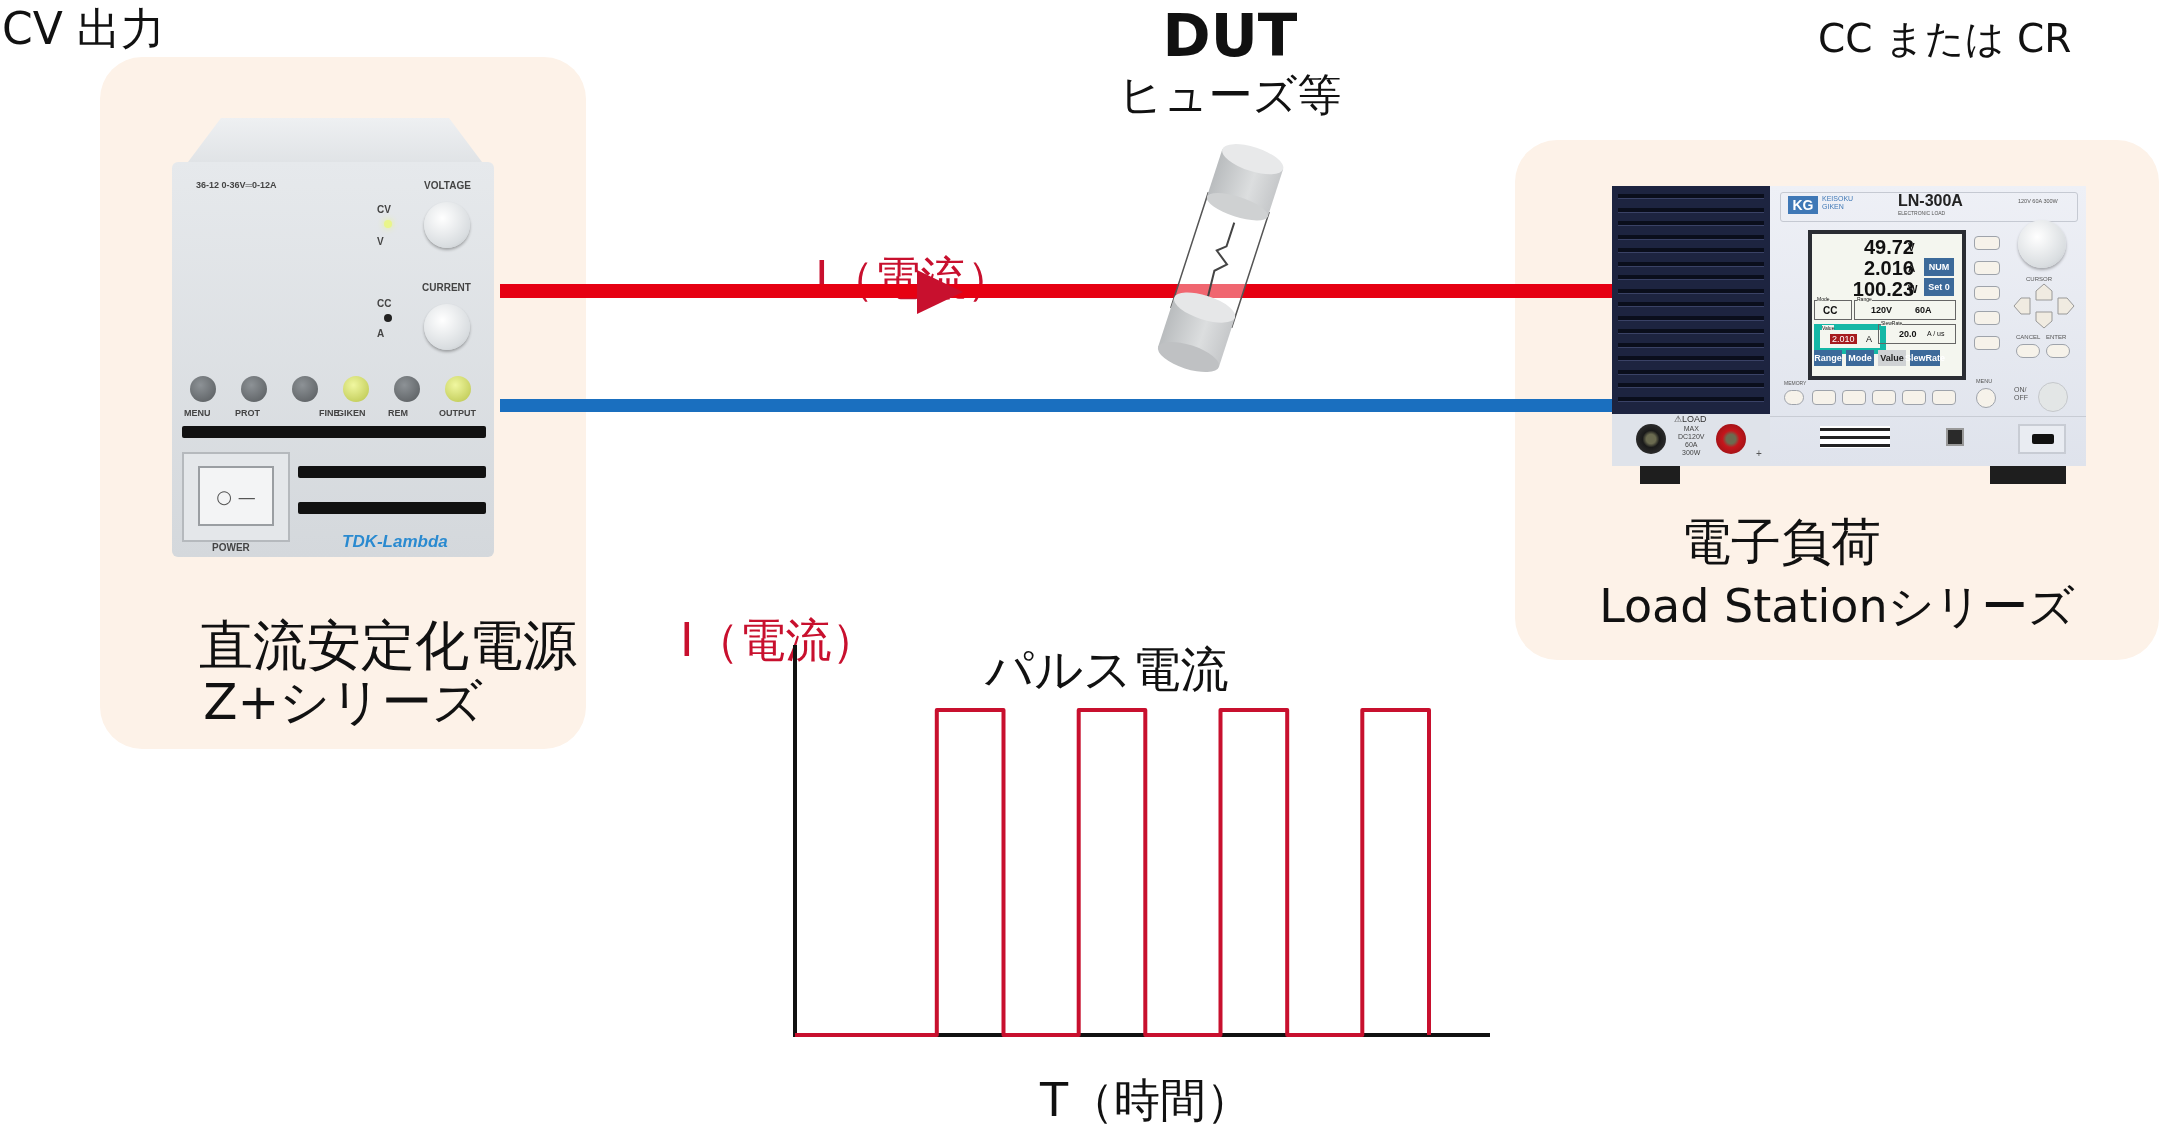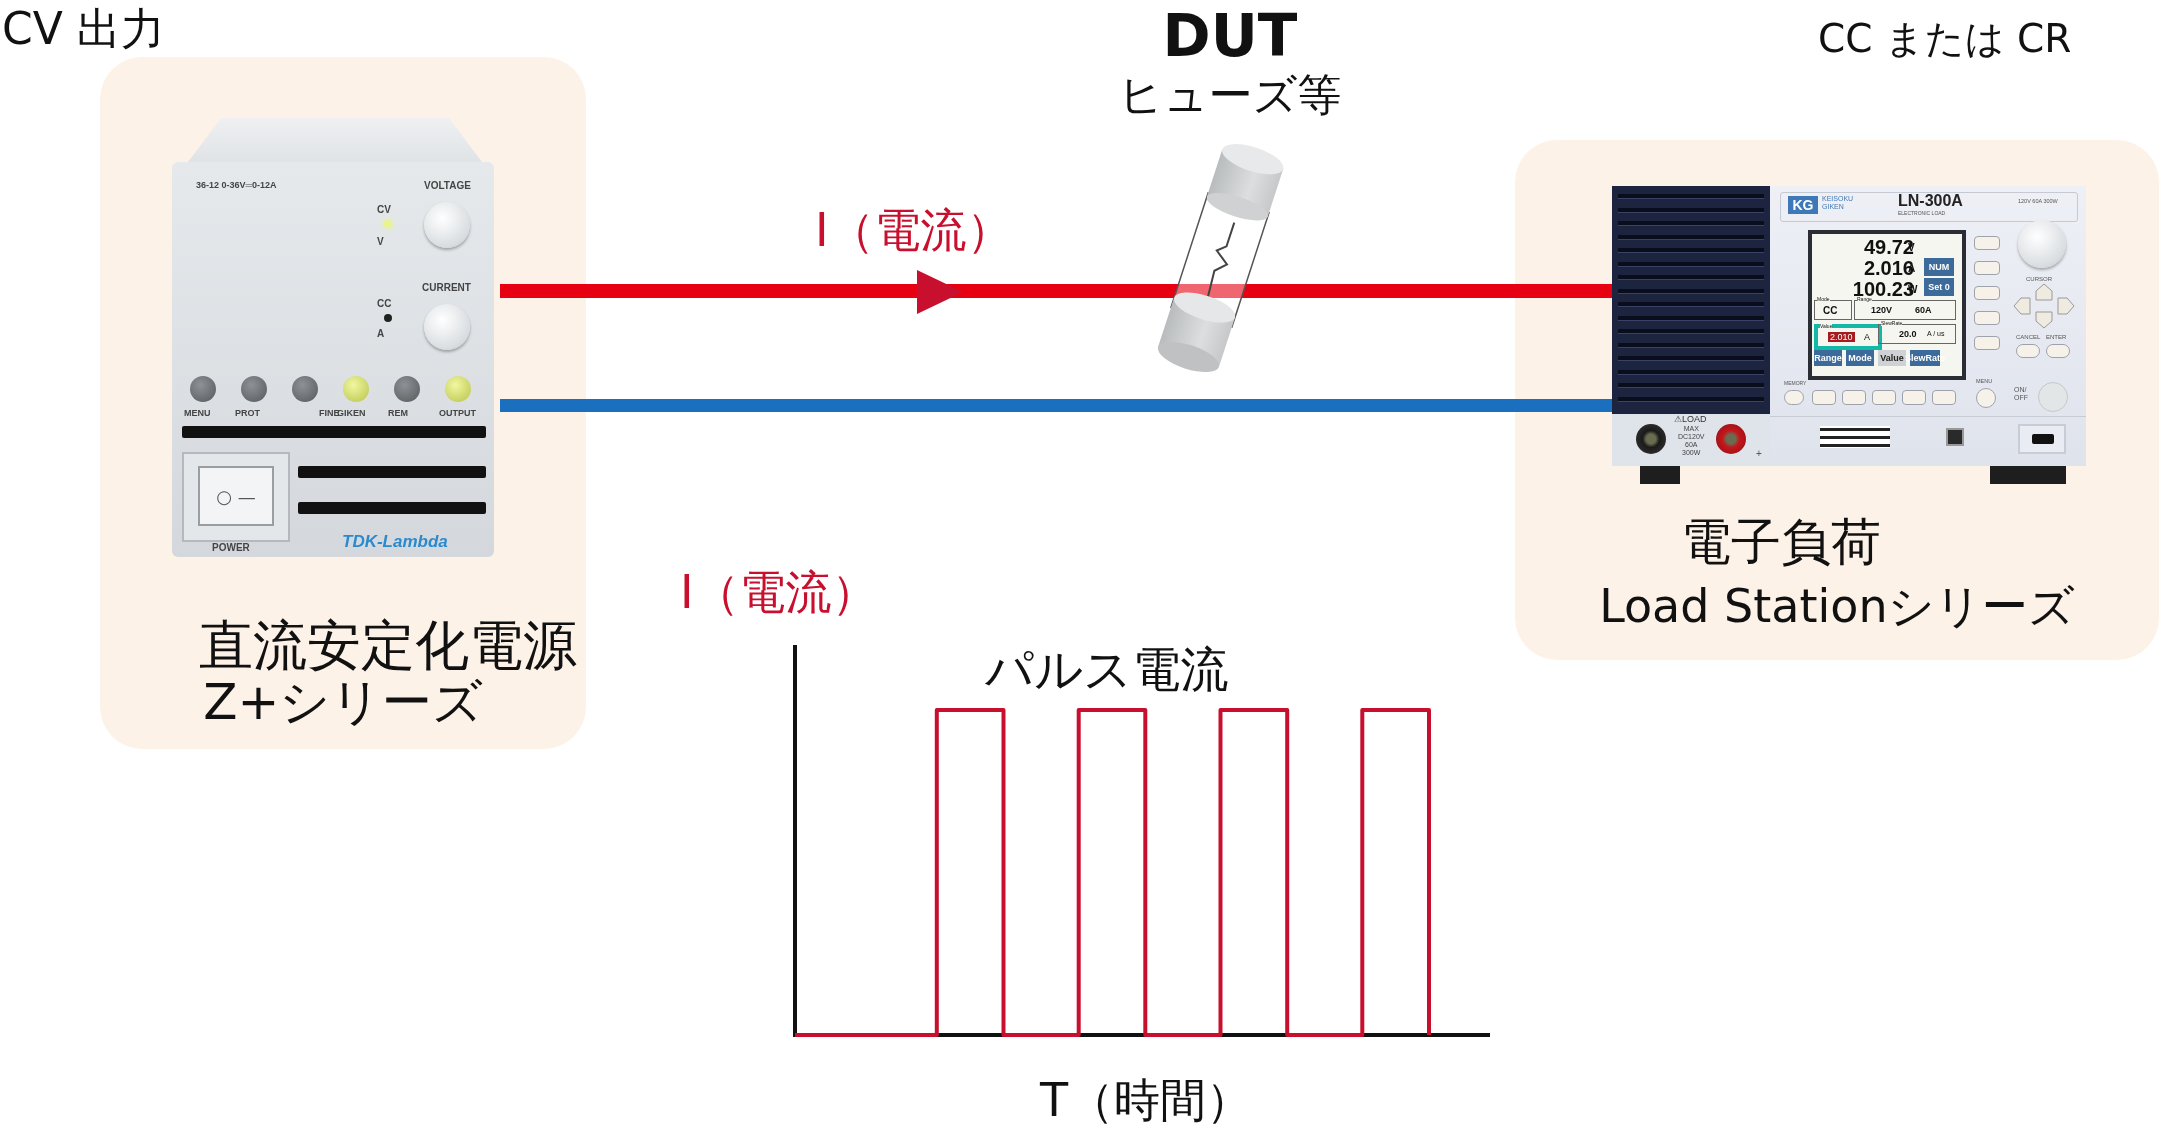--- a/index.html
+++ b/index.html
@@ -1,21 +1,21 @@
 <!DOCTYPE html>
 <html><head>
 <meta charset="utf-8">
 <style>
   html, body { margin:0; padding:0; background:#ffffff; }
   body { width:2159px; height:1138px; position:relative; overflow:hidden;
          font-family:"DejaVu Sans","Liberation Sans",sans-serif; color:#111; }
   .abs { position:absolute; }
   .box { position:absolute; background:#fdf2e8; border-radius:42px; }
   .label { position:absolute; white-space:nowrap; }
-  .red { color:#c8102e; }
+  .red { color:#c8102e;margin-top:48px; }
   .center { text-align:center; }
   
   .ps { position:absolute; background:linear-gradient(#e6e9ec,#d4d8dc); border-radius:6px; }
   .ps-top { position:absolute; background:linear-gradient(#eef0f2,#dfe2e5); clip-path:polygon(12% 0,88% 0,100% 100%,0 100%); }
   .lcd { position:absolute; background:#0b0b0b; border-radius:4px; color:#d6ef3a;
          font-family:"DejaVu Sans Mono","Liberation Mono",monospace; font-style:italic;
          display:flex; align-items:center; justify-content:center; letter-spacing:3px; }
   .knob { position:absolute; border-radius:50%; background:radial-gradient(circle at 40% 35%,#ffffff,#d9dde0 70%,#b8bcc0); box-shadow:0 2px 3px rgba(0,0,0,.3); }
   .pbtn { position:absolute; width:26px; height:26px; border-radius:50%; background:radial-gradient(circle at 40% 35%,#8d9296,#55595c); }
   .pbtn.lit { background:radial-gradient(circle at 40% 35%,#f0f7a0,#b8c34a); }
@@ -162,21 +162,21 @@
     <div class="ld-soft" style="left:112px;top:44px;width:30px;height:18px;">Set 0</div>
     <div class="abs" style="left:2px;top:66px;width:36px;height:18px;border:1px solid #666;">
       <div class="abs mono" style="left:2px;top:-5px;font-size:5px;background:#f4f6ef;">Mode</div>
       <div class="abs mono" style="left:8px;top:4px;font-size:10px;font-weight:bold;">CC</div>
     </div>
     <div class="abs" style="left:42px;top:66px;width:100px;height:18px;border:1px solid #666;">
       <div class="abs mono" style="left:2px;top:-5px;font-size:5px;background:#f4f6ef;">Range</div>
       <div class="abs mono" style="left:16px;top:4px;font-size:9px;font-weight:bold;">120V</div>
       <div class="abs mono" style="left:60px;top:4px;font-size:9px;font-weight:bold;">60A</div>
     </div>
-    <div class="abs" style="left:2px;top:90px;width:60px;height:18px;border:4px solid #14b8a6;">
+    <div class="abs" style="left:2px;top:90px;width:60px;height:18px;border:6px solid #14b8a6;">
       <div class="abs mono" style="left:2px;top:-5px;font-size:5px;background:#f4f6ef;">Value</div>
       <div class="abs mono" style="left:10px;top:4px;font-size:9px;background:#a61b1e;color:#fff;padding:0 2px;">2.010</div>
       <div class="abs mono" style="left:46px;top:4px;font-size:9px;">A</div>
     </div>
     <div class="abs" style="left:66px;top:90px;width:76px;height:18px;border:1px solid #666;">
       <div class="abs mono" style="left:2px;top:-5px;font-size:5px;background:#f4f6ef;">SlewRate</div>
       <div class="abs mono" style="left:20px;top:4px;font-size:9px;font-weight:bold;">20.0</div>
       <div class="abs mono" style="left:48px;top:5px;font-size:7px;">A / us</div>
     </div>
     <div id="softkeys">

